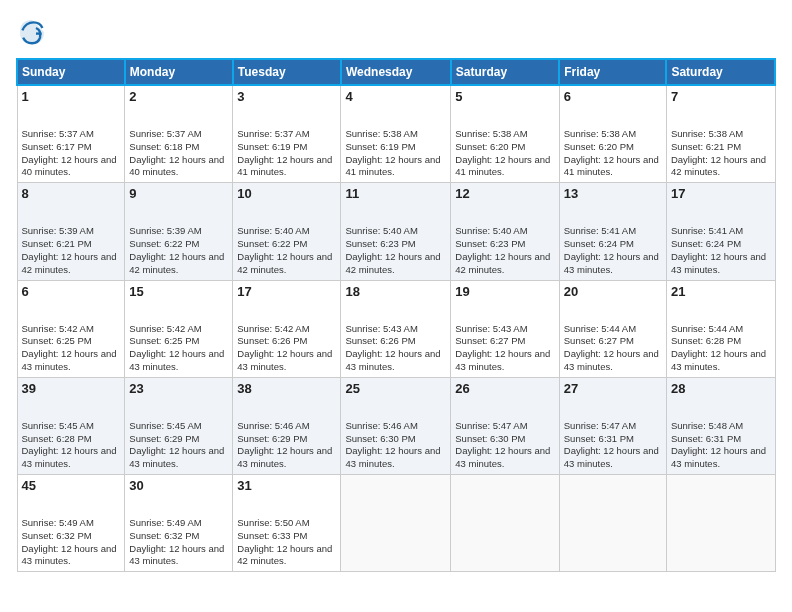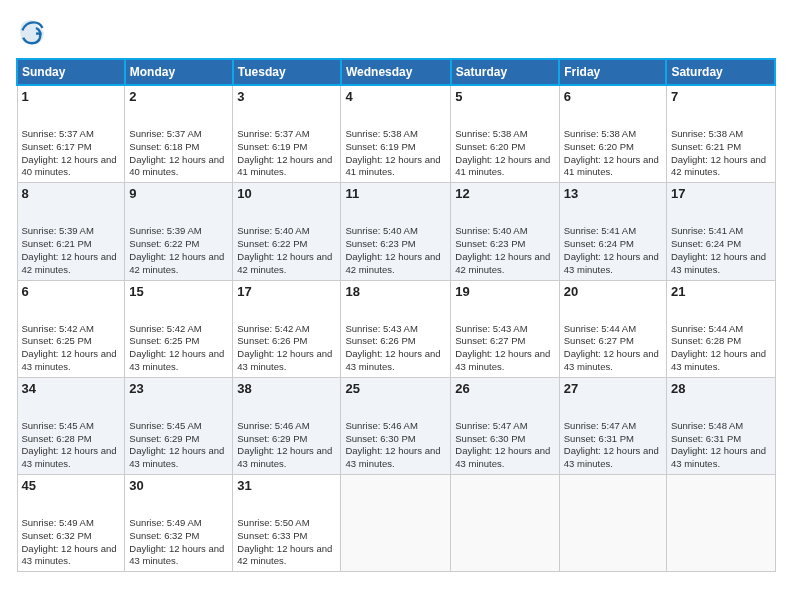--- a/index.html
+++ b/index.html
@@ -299,21 +299,21 @@
         <span class="day-num">21</span>
         <div class="day-info">
           Sunrise: 5:44 AM<br>
           Sunset: 6:28 PM<br>
           Daylight: 12 hours and 43 minutes.
         </div>
       </td>
         </tr>
         <tr>
           <td>
-        <span class="day-num">34</span>
+        <span class="day-num">39</span>
         <div class="day-info">
           Sunrise: 5:45 AM<br>
           Sunset: 6:28 PM<br>
           Daylight: 12 hours and 43 minutes.
         </div>
       </td>
           <td>
         <span class="day-num">23</span>
         <div class="day-info">
           Sunrise: 5:45 AM<br>

